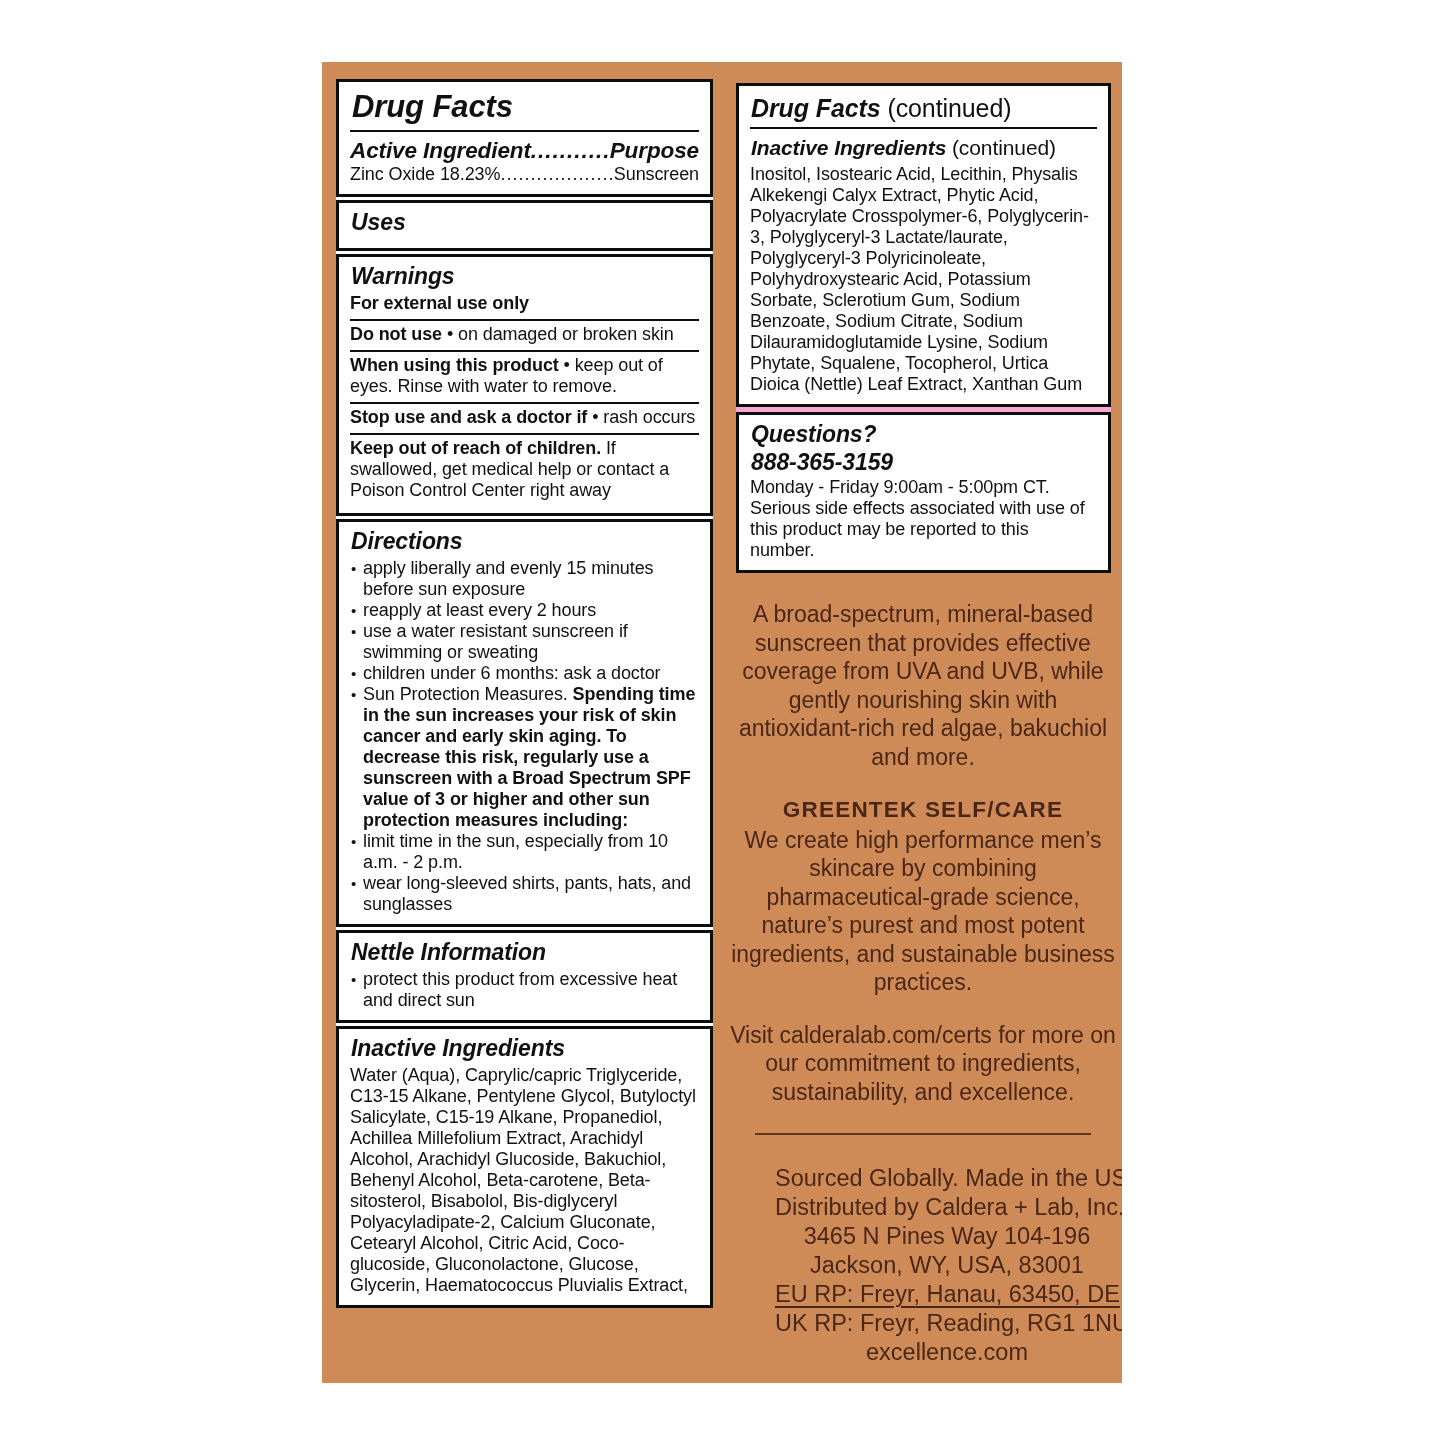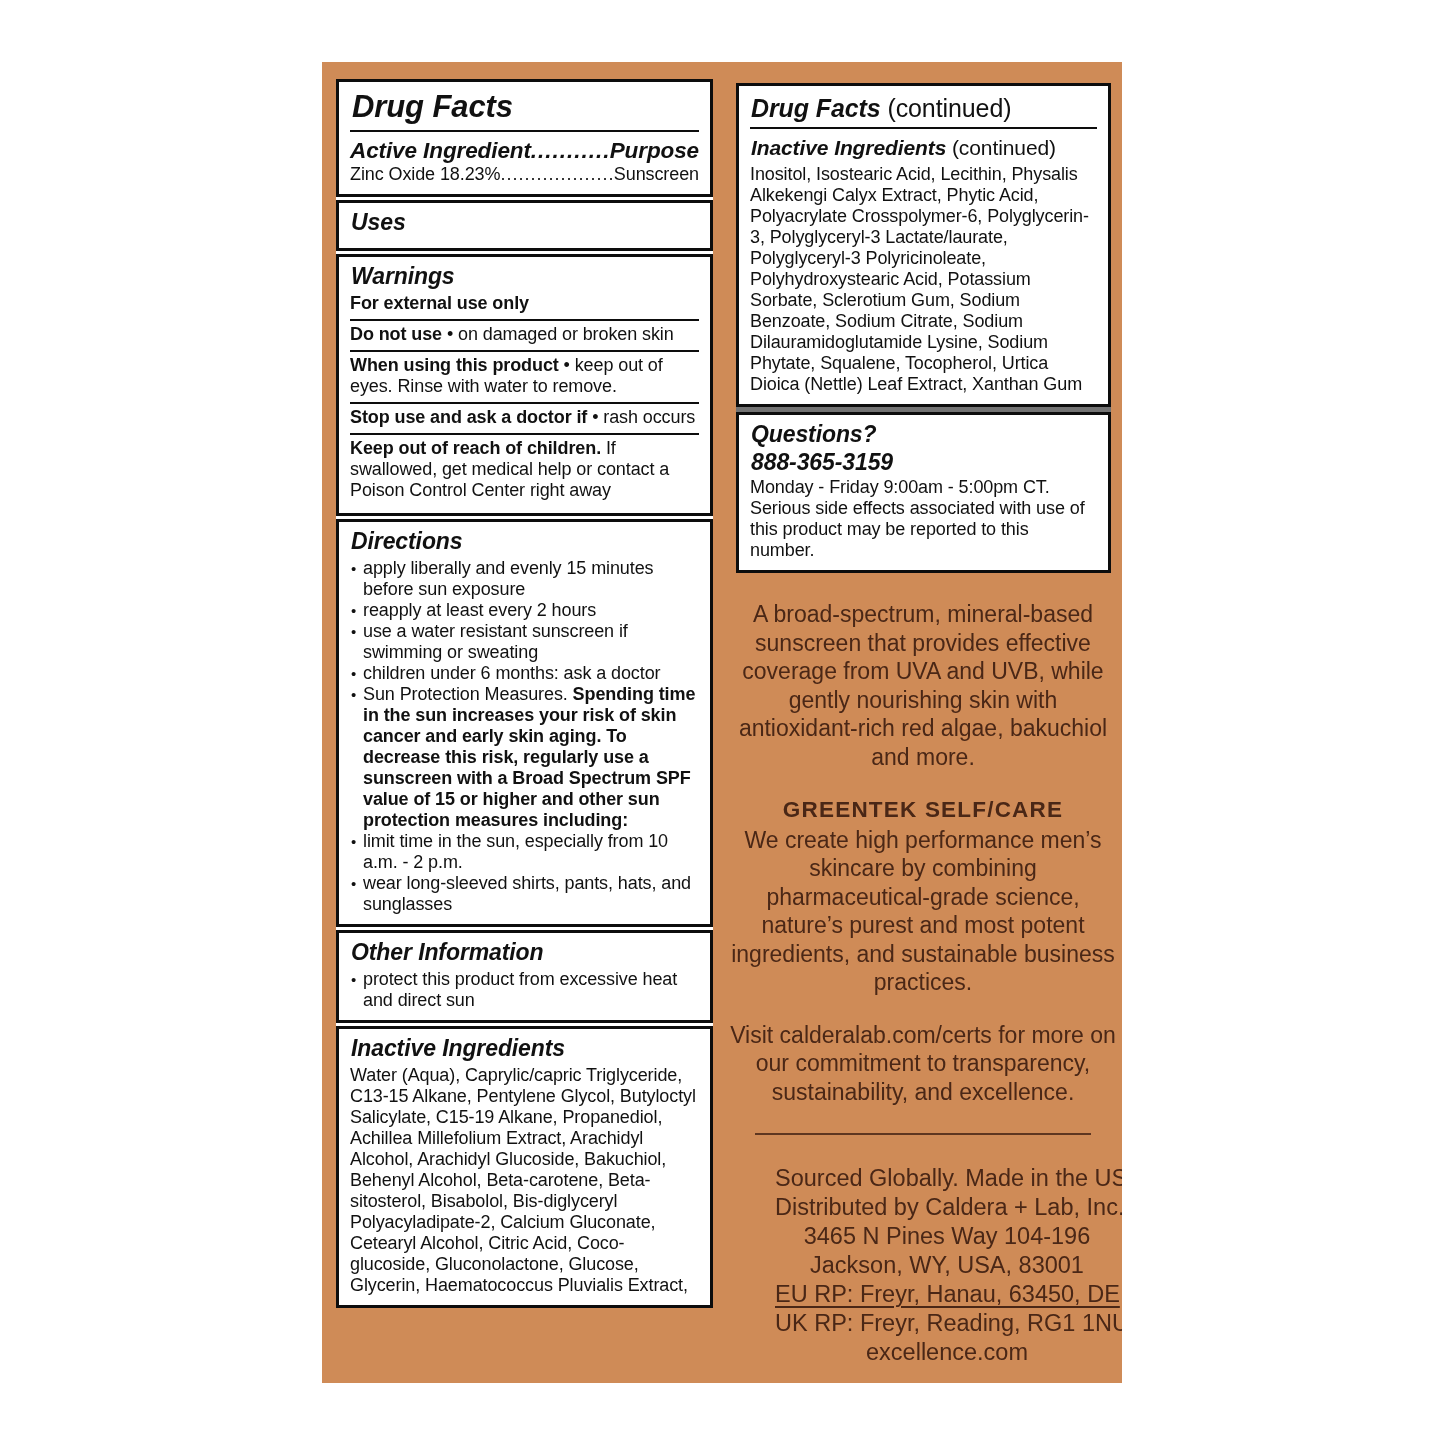--- a/index.html
+++ b/index.html
@@ -29,21 +29,21 @@
   .lrow-head{font-weight:bold;font-style:italic;font-size:22.5px;line-height:26px;}
   .blist{margin:0;padding:0;list-style:none;}
   .blist li{position:relative;padding-left:13px;margin:0;}
   .blist li::before{content:"•";position:absolute;left:1px;top:0;font-size:15px;}
   .wrow{border-top:2px solid #0d0d0d;padding:3px 0;margin-top:2px;}
   .wrow.first{border-top:0;padding-top:0;margin-top:0;}
   b.lead{font-weight:bold;}
   
   .col-right{
     position:absolute;left:414px;top:21px;width:375px;
-    display:flex;flex-direction:column;gap:5px;background:#737373;
+    display:flex;flex-direction:column;gap:5px;background:#f9a8d4;
   }
   .cont-title{font-size:25px;line-height:30px;margin:1px 0 4px 1px;}
   .cont-title .b-i{font-weight:bold;font-style:italic;}
   .sub-h{font-size:21px;line-height:25px;margin:4px 0 4px 1px;}
   .sub-h .b-i{font-weight:bold;font-style:italic;}
   .q-head{font-size:23px;line-height:27px;font-weight:bold;font-style:italic;margin:0 0 1px 1px;}
   
   .brand{
     position:absolute;left:405px;top:532px;width:392px;
     text-align:center;color:#4a2716;font-size:23px;line-height:28.5px;
@@ -93,28 +93,28 @@
       <div class="wrow"><b class="lead">Keep out of reach of children.</b><span> If swallowed, get medical help or contact a Poison Control Center right away</span></div>
     </section>
 
     <section class="box">
       <div class="sec-h">Directions</div>
       <ul class="blist">
         <li>apply liberally and evenly 15 minutes before sun exposure</li>
         <li>reapply at least every 2 hours</li>
         <li>use a water resistant sunscreen if swimming or sweating</li>
         <li>children under 6 months: ask a doctor</li>
-        <li><span>Sun Protection Measures. </span><b class="lead">Spending time in the sun increases your risk of skin cancer and early skin aging. To decrease this risk, regularly use a sunscreen with a Broad Spectrum SPF value of 15 or higher and other sun protection measures including:</b></li>
+        <li><span>Sun Protection Measures. </span><b class="lead">Spending time in the sun increases your risk of skin cancer and early skin aging. To decrease this risk, regularly use a sunscreen with a Broad Spectrum SPF value of 3 or higher and other sun protection measures including:</b></li>
         <li>limit time in the sun, especially from 10 a.m. - 2 p.m.</li>
         <li>wear long-sleeved shirts, pants, hats, and sunglasses</li>
       </ul>
     </section>
 
     <section class="box">
-      <div class="sec-h">Other Information</div>
+      <div class="sec-h">Nettle Information</div>
       <ul class="blist">
         <li>protect this product from excessive heat and direct sun</li>
       </ul>
     </section>
 
     <section class="box">
       <div class="sec-h">Inactive Ingredients</div>
       <div><span>Water (Aqua), Caprylic/capric Triglyceride, C13-15 Alkane, Pentylene Glycol, Butyloctyl Salicylate, C15-19 Alkane, Propanediol, Achillea Millefolium Extract, Arachidyl Alcohol, Arachidyl Glucoside, Bakuchiol, Behenyl Alcohol, Beta-carotene, Beta-sitosterol, Bisabolol, Bis-diglyceryl Polyacyladipate-2, Calcium Gluconate, Cetearyl Alcohol, Citric Acid, Coco-glucoside, Gluconolactone, Glucose, Glycerin, Haematococcus Pluvialis Extract,</span></div>
     </section>
 
@@ -134,21 +134,21 @@
       <div class="q-head">888-365-3159</div>
       <div>Monday - Friday 9:00am - 5:00pm CT. Serious side effects associated with use of this product may be reported to this number.</div>
     </section>
 
   </div>
 
   <div class="brand">
     <p class="p-desc">A broad-spectrum, mineral-based sunscreen that provides effective coverage from UVA and UVB, while gently nourishing skin with antioxidant-rich red algae, bakuchiol and more.</p>
     <p class="p-head">GREENTEK SELF/CARE</p>
     <p class="p-mission">We create high performance men’s skincare by combining pharmaceutical-grade science, nature’s purest and most potent ingredients, and sustainable business practices.</p>
-    <p class="p-certs">Visit calderalab.com/certs for more on our commitment to transparency, sustainability, and excellence.</p>
+    <p class="p-certs">Visit calderalab.com/certs for more on our commitment to ingredients, sustainability, and excellence.</p>
     <hr class="brand-rule">
     <div class="addr">
       <div>Sourced Globally. Made in the USA.</div>
       <div>Distributed by Caldera + Lab, Inc.</div>
       <div>3465 N Pines Way 104-196</div>
       <div>Jackson, WY, USA, 83001</div>
       <div class="u">EU RP: Freyr, Hanau, 63450, DE</div>
       <div>UK RP: Freyr, Reading, RG1 1NU, UK</div>
       <div>excellence.com</div>
     </div>

